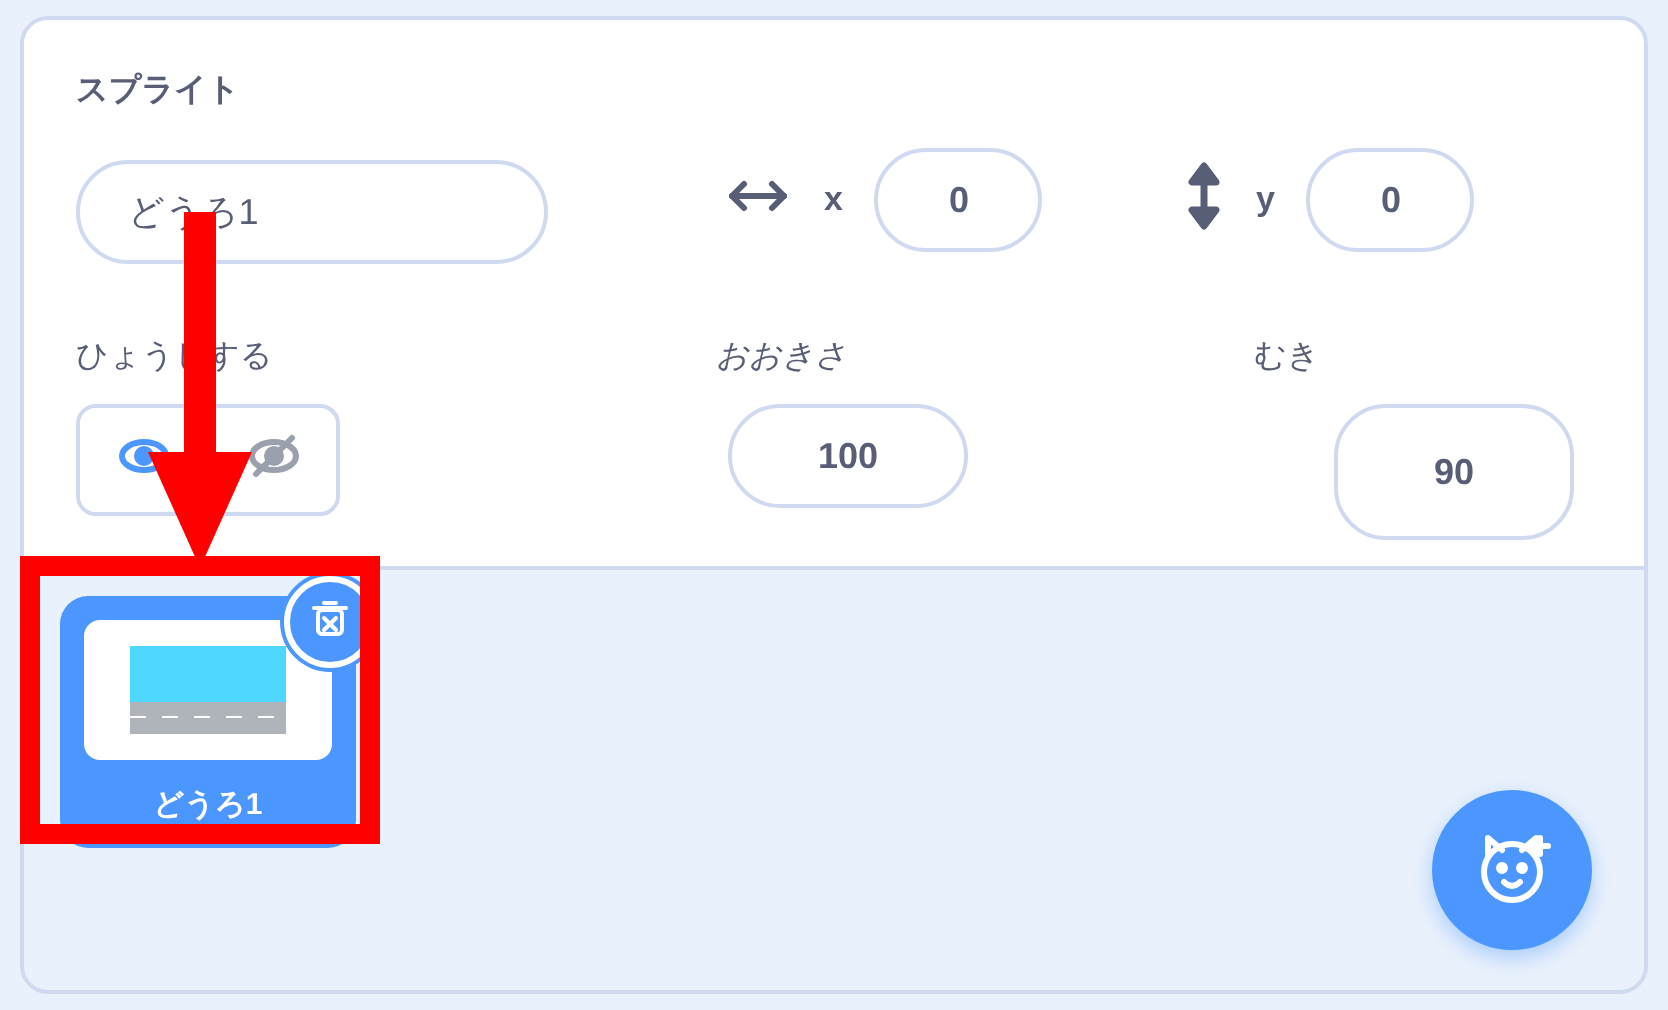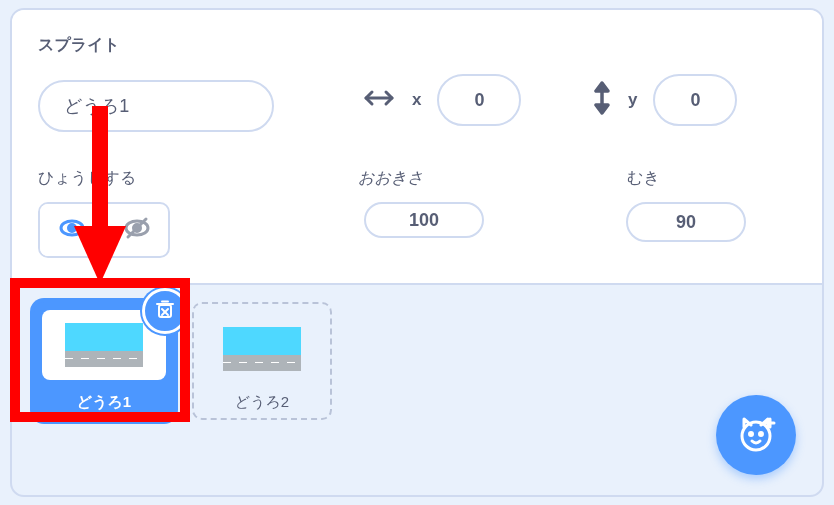--- a/index.html
+++ b/index.html
@@ -103,34 +103,34 @@
     justify-content: center;
     cursor: pointer;
   }
   .toggle-half.active { background: #ffffff; }
   .toggle-sep { width: 2px; background: #cfdaf0; }
 
   .size-input {
     position: absolute;
     left: 326px;
     width: 120px;
-    height: 36px;
+    height: 52px;
     border: 2px solid #cfdaf0;
     border-radius: 26px;
     text-align: center;
     font-size: 18px;
     font-weight: 600;
     color: #575e75;
     outline: none;
   }
   .dir-input {
     position: absolute;
-    left: 588px;
+    left: 629px;
     width: 120px;
-    height: 40px;
+    height: 68px;
     border: 2px solid #cfdaf0;
     border-radius: 26px;
     text-align: center;
     font-size: 18px;
     font-weight: 600;
     color: #575e75;
     outline: none;
   }
 
   
@@ -328,30 +328,20 @@
                 <line x1="3" y1="6" x2="19" y2="6"></line>
                 <line x1="8" y1="3.5" x2="14" y2="3.5"></line>
                 <line x1="8" y1="11" x2="14" y2="17"></line>
                 <line x1="14" y1="11" x2="8" y2="17"></line>
               </g>
             </svg>
         </span>
       </div>
     </div>
 
-    <div class="sprite-tile unselected">
-      <div class="thumb">
-        <div class="road">
-            <div class="sky"></div>
-            <div class="ground"></div>
-            <div class="line"></div>
-          </div>
-      </div>
-      <div class="tile-label">どうろ2</div>
-    </div>
 
   </div>
 
   <div class="add-btn">
     <span>
       <svg width="46" height="46" viewBox="0 0 46 46">
         <g fill="none" stroke="#fff" stroke-width="3" stroke-linecap="round" stroke-linejoin="round">
           <path d="M11 17 L11 9 L18 15 M35 17 L35 9 L28 15"></path>
           <circle cx="23" cy="26" r="14"></circle>
           <circle cx="18" cy="24" r="1.5" fill="#fff"></circle>

